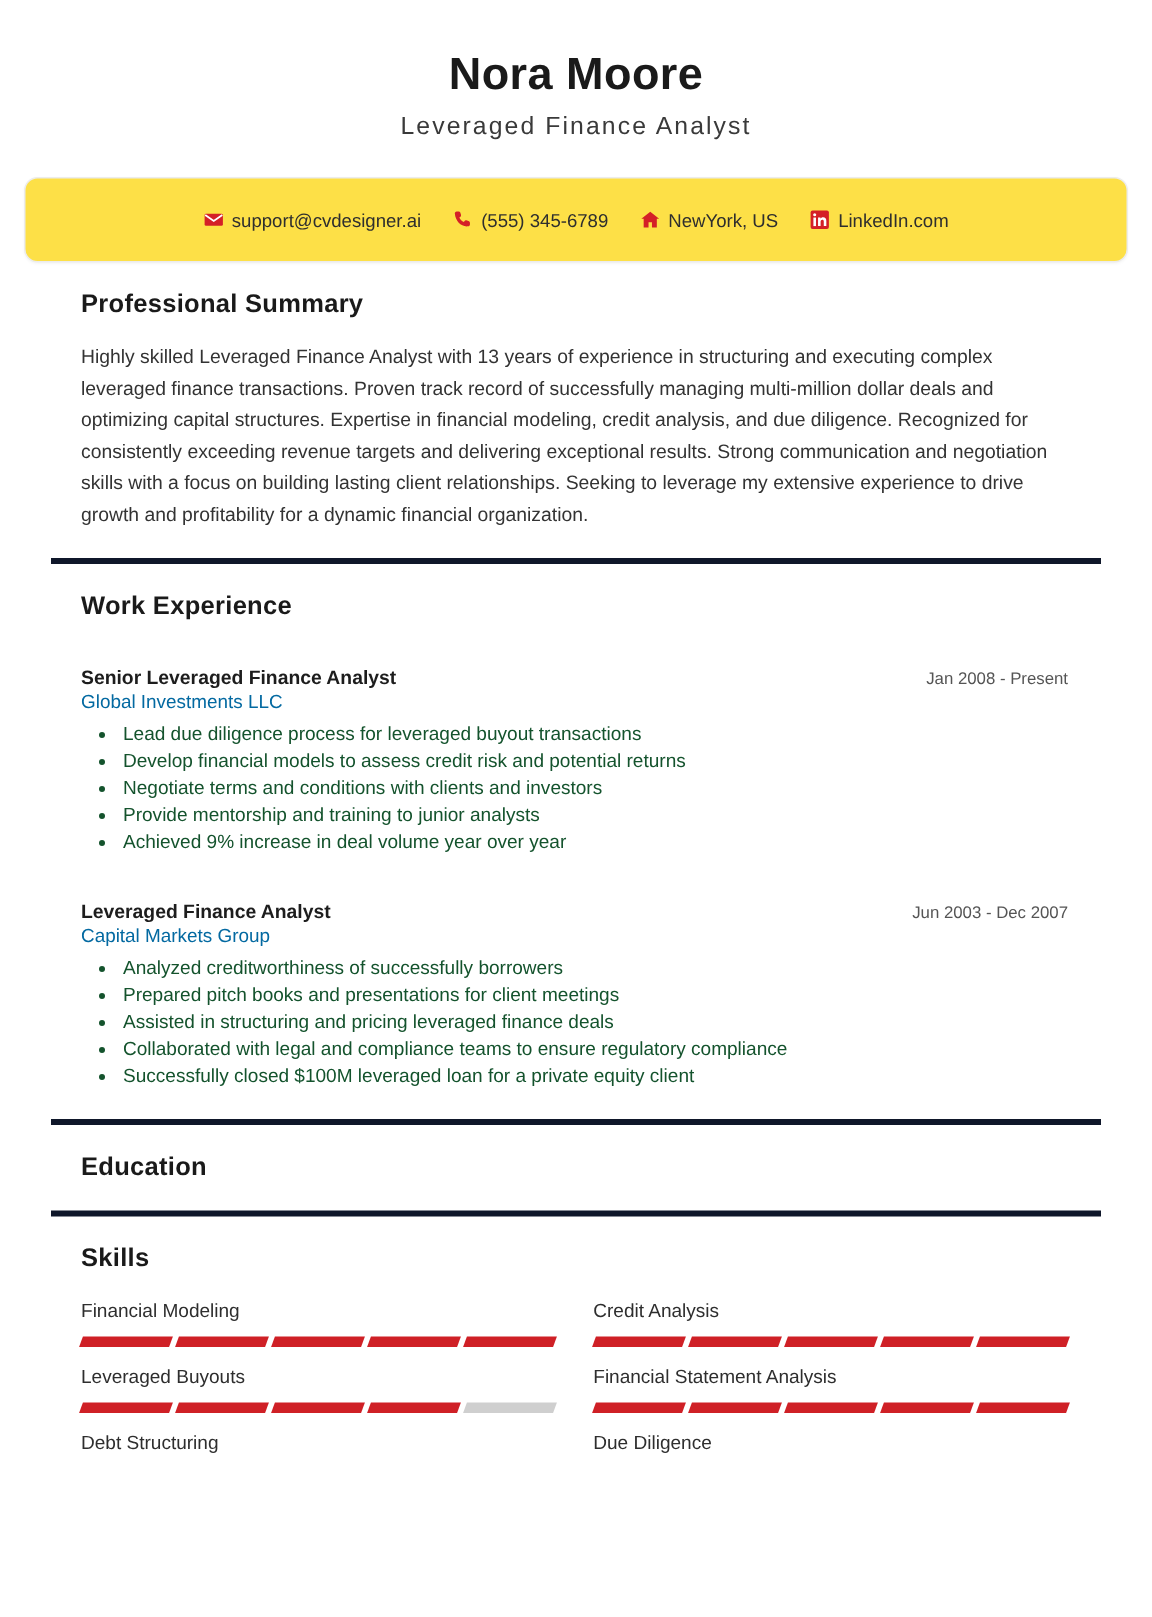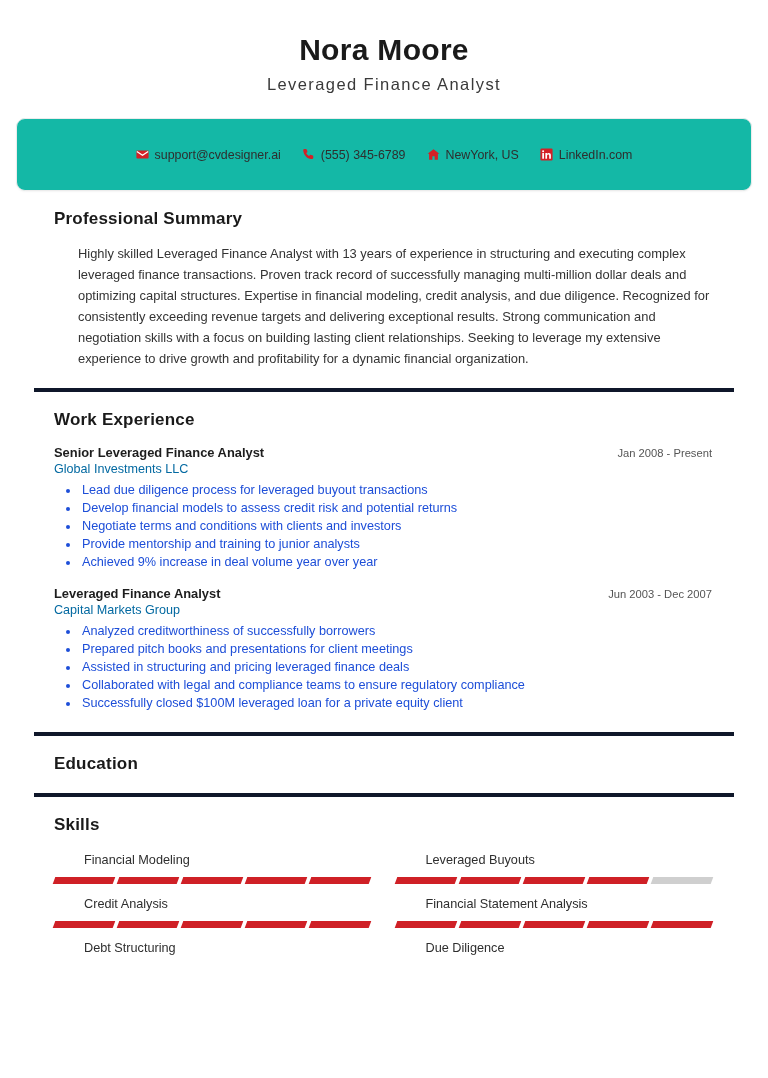--- a/index.html
+++ b/index.html
@@ -40,22 +40,22 @@
     letter-spacing: 1.4px;
     color: #3a3a3a;
   }
 
   
   .contact-card {
     margin: 10px 12px 0 12px;
     border: 1px solid #ececec;
     border-radius: 9px;
     box-shadow: 0 1px 2px rgba(0,0,0,0.045);
-    background: #14b8a6;
-    height: 73px;
+    background: #fde047;
+    height: 57px;
     display: flex;
     align-items: center;
     justify-content: center;
     gap: 21px;
   }
   .contact-item {
     display: flex;
     align-items: center;
     gap: 6px;
     font-size: 12.4px;
@@ -86,37 +86,37 @@
     margin-bottom: 15px;
     padding-left: 20px;
   }
 
   .section-inner { padding: 0 22px 0 20px; }
 
   .summary-text {
     font-size: 12.9px;
     line-height: 1.62;
     color: #333333;
-    margin-left: 24px;
   }
 
   
   .entry { margin-bottom: 14px; }
   .entry:last-child { margin-bottom: 0; }
 
   .entry-head {
     display: flex;
     align-items: baseline;
     justify-content: space-between;
     gap: 14px;
   }
   .entry-role {
     font-size: 12.9px;
     font-weight: bold;
     color: #1d1d1d;
+    margin-top: 15px;
   }
   .entry-date {
     font-size: 11.2px;
     color: #555555;
     white-space: nowrap;
     flex: none;
   }
   .entry-org {
     font-size: 12.6px;
     color: #0369a1;
@@ -127,41 +127,40 @@
     color: #333333;
     margin-top: 9px;
     line-height: 1.5;
   }
   .bullets {
     margin-top: 6px;
     padding-left: 26px;
   }
   .bullets li {
     font-size: 12.7px;
-    color: #1d4ed8;
+    color: #14532d;
     line-height: 1.41;
     padding-left: 2px;
   }
 
   
   .skills-grid {
     display: grid;
     grid-template-columns: 1fr 1fr;
     column-gap: 25px;
     row-gap: 0;
   }
   .skill {
     padding-top: 3px;
     padding-bottom: 10px;
   }
   .skill-name {
     font-size: 12.7px;
     color: #2e2e2e;
     margin-bottom: 10px;
-    margin-left: 30px;
   }
   .skill-bar {
     display: flex;
     gap: 4px;
     height: 7px;
   }
   .skill-seg {
     flex: 1 1 0;
     height: 7px;
     background: #cfcfcf;
@@ -286,40 +285,40 @@
               <div class="skill-name">Financial Modeling</div>
               <div class="skill-bar">
                 <span class="skill-seg on"></span>
                 <span class="skill-seg on"></span>
                 <span class="skill-seg on"></span>
                 <span class="skill-seg on"></span>
                 <span class="skill-seg on"></span>
               </div>
             </div>
             <div class="skill">
+              <div class="skill-name">Credit Analysis</div>
+              <div class="skill-bar">
+                <span class="skill-seg on"></span>
+                <span class="skill-seg on"></span>
+                <span class="skill-seg on"></span>
+                <span class="skill-seg on"></span>
+                <span class="skill-seg on"></span>
+              </div>
+            </div>
+            <div class="skill">
               <div class="skill-name">Leveraged Buyouts</div>
               <div class="skill-bar">
                 <span class="skill-seg on"></span>
                 <span class="skill-seg on"></span>
                 <span class="skill-seg on"></span>
                 <span class="skill-seg on"></span>
                 <span class="skill-seg"></span>
               </div>
             </div>
             <div class="skill">
-              <div class="skill-name">Credit Analysis</div>
-              <div class="skill-bar">
-                <span class="skill-seg on"></span>
-                <span class="skill-seg on"></span>
-                <span class="skill-seg on"></span>
-                <span class="skill-seg on"></span>
-                <span class="skill-seg on"></span>
-              </div>
-            </div>
-            <div class="skill">
               <div class="skill-name">Financial Statement Analysis</div>
               <div class="skill-bar">
                 <span class="skill-seg on"></span>
                 <span class="skill-seg on"></span>
                 <span class="skill-seg on"></span>
                 <span class="skill-seg on"></span>
                 <span class="skill-seg on"></span>
               </div>
             </div>
             <div class="skill">

